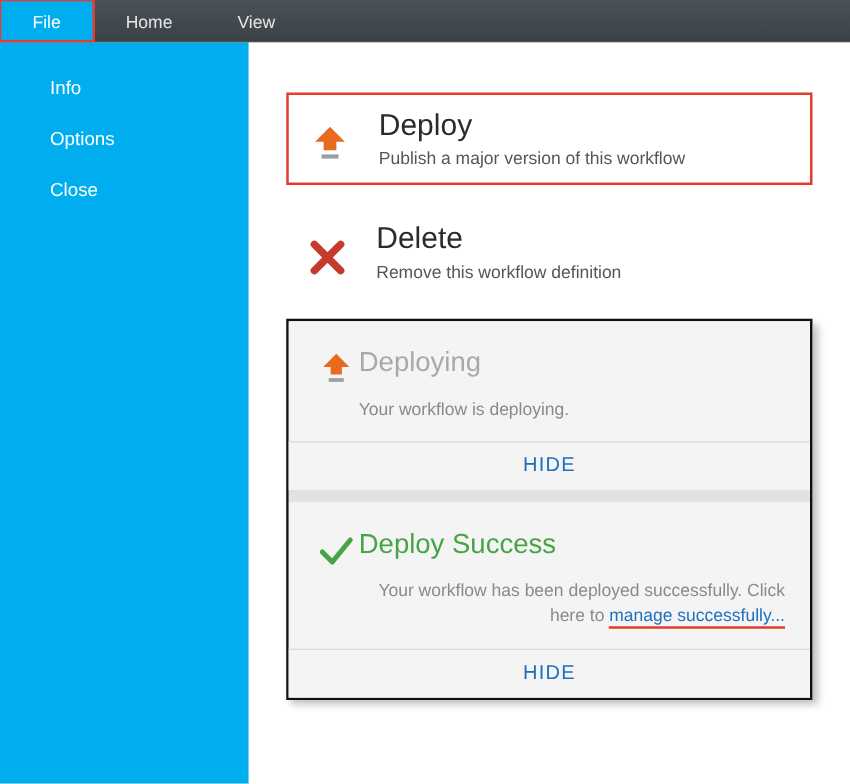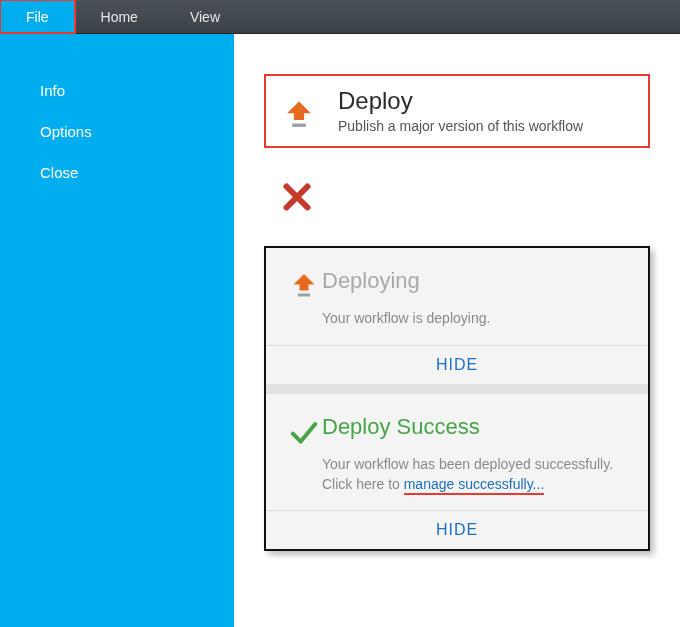--- a/index.html
+++ b/index.html
@@ -2,35 +2,35 @@
 <html><head>
 <meta charset="utf-8">
 <style>
   * { box-sizing: border-box; margin: 0; padding: 0; }
   body { font-family: "Segoe UI", Arial, sans-serif; font-size: 14px; color: #333; width: 680px; height: 627px; background: #fff; }
   .root { width: 680px; height: 627px; display: flex; flex-direction: column; }
   .menubar { height: 34px; background: linear-gradient(#4a5258,#3a4248); display: flex; align-items: stretch; border-bottom: 1px solid #222; }
   .menubar .mi { color: #e6e6e6; font-size: 14px; padding: 0 26px; display: flex; align-items: center; cursor: pointer; }
   .menubar .mi.active { background: #00aeef; color: #fff; outline: 2px solid #e63b2e; outline-offset: -1px; }
   .body { flex: 1; display: flex; min-height: 0; }
-  .sidebar { width: 234px; background: #00aeef; color: #fff; padding-top: 36px; }
+  .sidebar { width: 199px; background: #00aeef; color: #fff; padding-top: 16px; }
   .sidebar .sbi { padding: 12px 40px; font-size: 15px; cursor: pointer; }
   .main { flex: 1; background: #fff; padding: 40px 30px 20px 30px; overflow: auto; }
   .action-row { display: flex; align-items: flex-end; gap: 20px; padding: 12px 14px; }
   .action-row.highlight { border: 2px solid #e63b2e; }
   .action-icon { width: 38px; height: 38px; flex: 0 0 38px; display:flex; align-items:center; justify-content:center; }
   .action-text .t { font-size: 24px; font-weight: 400; color: #2b2b2b; line-height: 1.1; }
   .action-text .st { font-size: 14px; color: #555; margin-top: 4px; }
   .spacer { height: 18px; }
   .cards { border: 2px solid #111; box-shadow: 4px 4px 6px rgba(0,0,0,.25); }
   .card { background: #f4f4f4; }
   .card-body { display: flex; align-items: flex-start; padding: 20px 20px 16px 20px; }
   .card-icon { width: 36px; height: 36px; flex: 0 0 36px; display:flex; align-items:center; justify-content:center; }
   .card-title { font-size: 22px; color: #a9a9a9; font-weight: 400; }
-  .card-desc { font-size: 14px; color: #8a8a8a; margin-top: 14px; line-height: 1.45; }
+  .card-desc { font-size: 14px; color: #8a8a8a; margin-top: 14px; line-height: 1.45; text-align: right; }
   .card.success .card-title { color: #47a447; }
   .hide-row { border-top: 1px solid #d9d9d9; text-align: center; padding: 10px 0; background: #f4f4f4; }
   .hide-link { color: #1d6fbf; font-size: 16px; letter-spacing: 1px; cursor: pointer; }
   .separator { height: 10px; background: #e2e2e2; }
   .link { color: #1d6fbf; cursor: pointer; }
   .underline-red { border-bottom: 2px solid #e63b2e; padding-bottom: 1px; }
 </style>
 </head>
 <body>
 
@@ -62,20 +62,24 @@
       </div>
 
       <div class="spacer"></div>
 
       <div class="action-row">
         <div class="action-icon">
           <svg viewBox="0 0 40 40" width="30" height="30">
             <line x1="6" y1="6" x2="34" y2="34" stroke="#c53a2b" stroke-width="8" stroke-linecap="round"></line>
             <line x1="34" y1="6" x2="6" y2="34" stroke="#c53a2b" stroke-width="8" stroke-linecap="round"></line>
           </svg>
+        </div>
+        <div class="action-text">
+          <div class="t">Delete</div>
+          <div class="st">Remove this workflow definition</div>
         </div>
       </div>
 
       <div class="spacer"></div>
 
       <div class="cards">
 
         <div class="card">
           <div class="card-body">
             <div class="card-icon">

